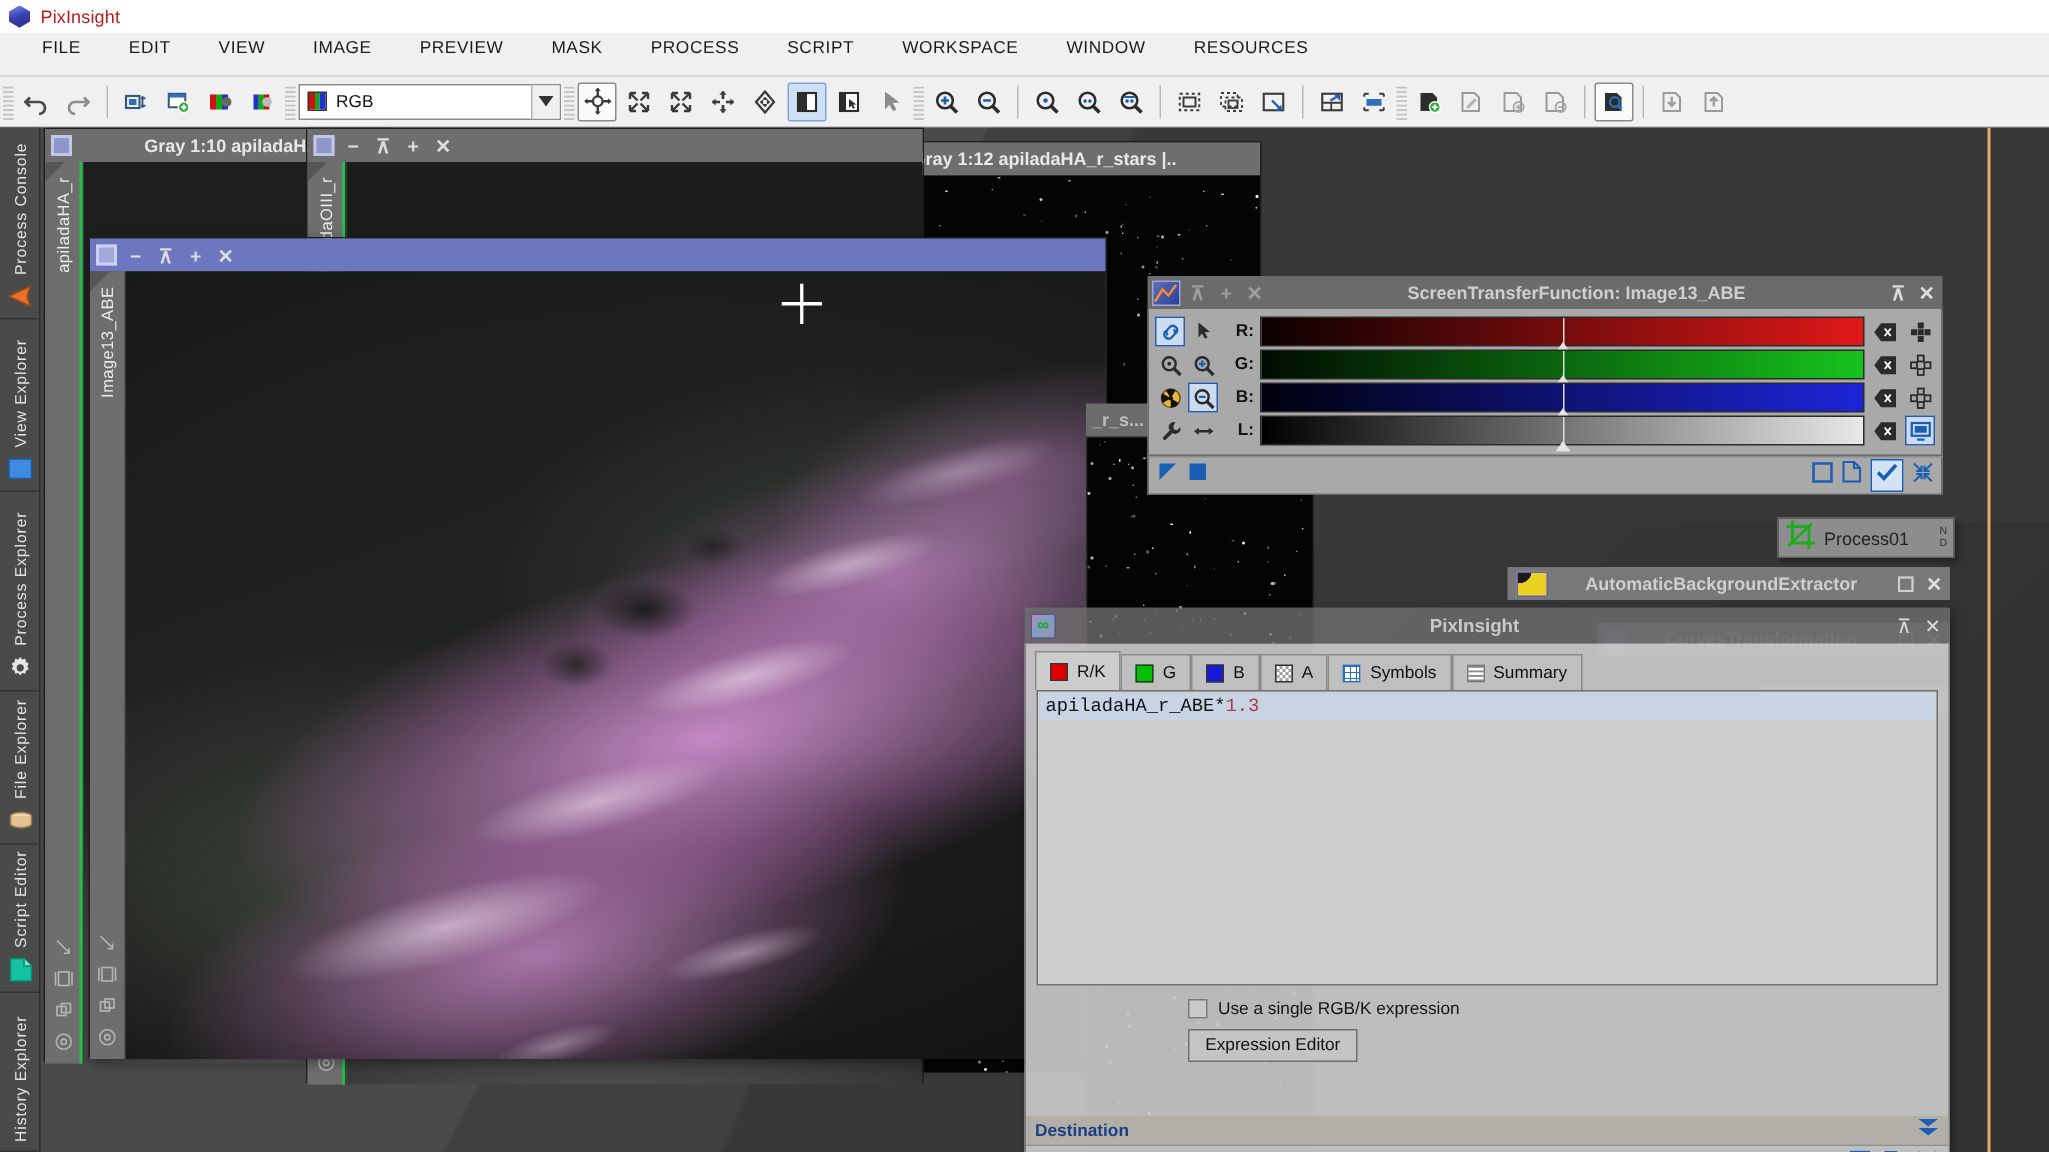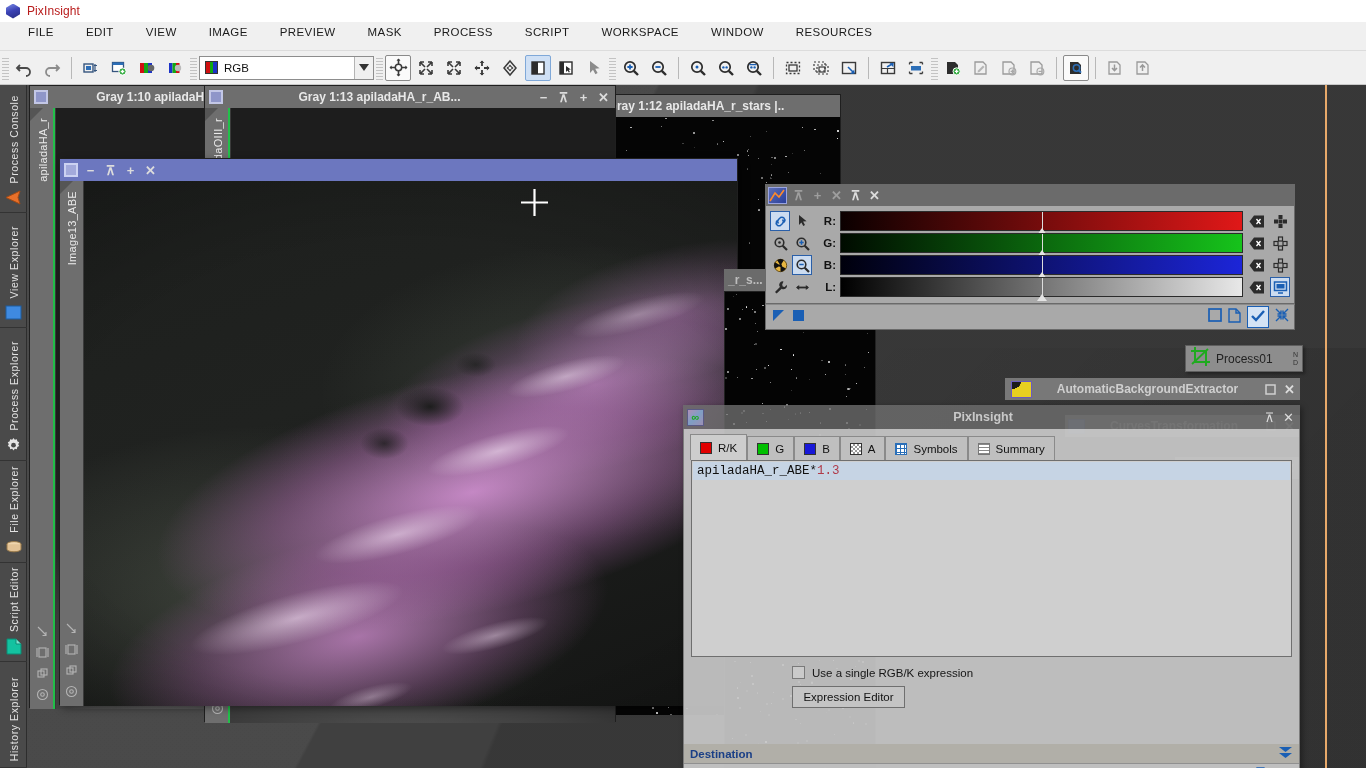--- a/index.html
+++ b/index.html
@@ -570,21 +570,20 @@
           <div style="position:absolute;inset:0;background:
              radial-gradient(60% 30% at 70% 95%, rgba(255,255,255,.18), rgba(255,255,255,0) 70%),
              radial-gradient(50% 22% at 20% 86%, rgba(255,255,255,.13), rgba(255,255,255,0) 70%);"></div>
         </div>
       </div>
     </div>
 
     <div class="imgwin" style="left:204px; top:0px; width:412px; height:637px; z-index:7;">
       <div class="tbar">
         <span class="ibox"></span>
-        <span class="tt">Gray 1:13 apiladaHA_r_AB...</span>
         <span class="wbtn">−</span>
         <span class="wbtn">⊼</span>
         <span class="wbtn">+</span>
         <span class="wbtn">✕</span>
       </div>
       <div class="imgbody" style="height:615px;">
         <div class="sidelabel">
           <div class="corner"></div>
           <div class="vtag">apiladaOIII_r</div>
           <div class="greenbar"></div>
@@ -1385,20 +1384,21 @@
     <div class="proc" id="stf">
       <div class="ptbar">
         <span style="width:19px;height:17px;display:inline-block;background:linear-gradient(135deg,#5d6fb8,#2a3f9b);border:1px solid #9aa4e0;position:relative;">
           <svg width="17" height="15" viewBox="0 0 17 15" style="position:absolute;left:0;top:0">
               <path d="M1 13 L6 5 L10 9 L15 2" stroke="#ff8a2a" stroke-width="1.6" fill="none"></path>
             </svg>
         </span>
         <span class="wbtn" style="opacity:.45">⊼</span>
         <span class="wbtn" style="opacity:.45">+</span>
         <span class="wbtn" style="opacity:.45">✕</span>
+        <span class="ptitle" style="color:#cfcfcf;">ScreenTransferFunction: Image13_ABE</span>
         <span class="wbtn">⊼</span>
         <span class="wbtn">✕</span>
       </div>
       <div class="stf-body">
 
         <div class="stf-row">
           <div class="stf-icons">
             <span class="stf-ic boxed">
               <svg width="15" height="15" viewBox="0 0 15 15">
                   <path d="M5.5 9.5 a3 3 0 0 1 0-4 l2-2 a3 3 0 0 1 4 4 l-1 1" stroke="#1a5fb4" stroke-width="1.5" fill="none"></path>

